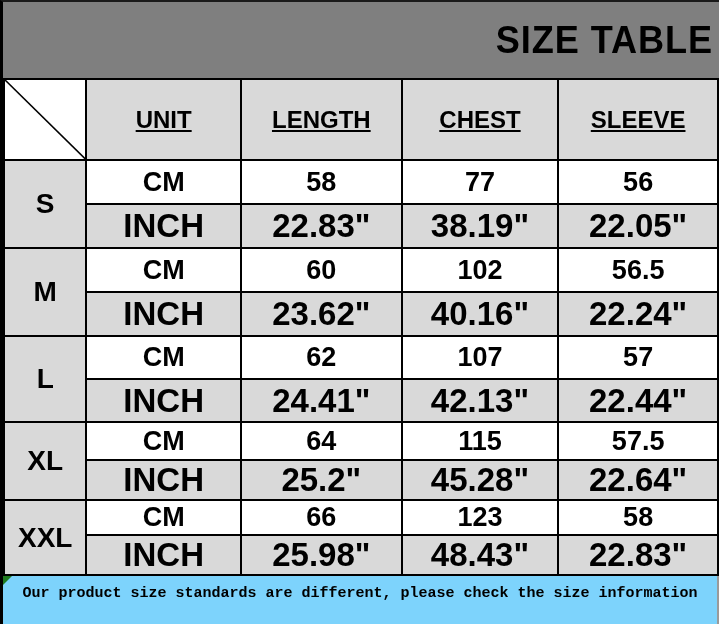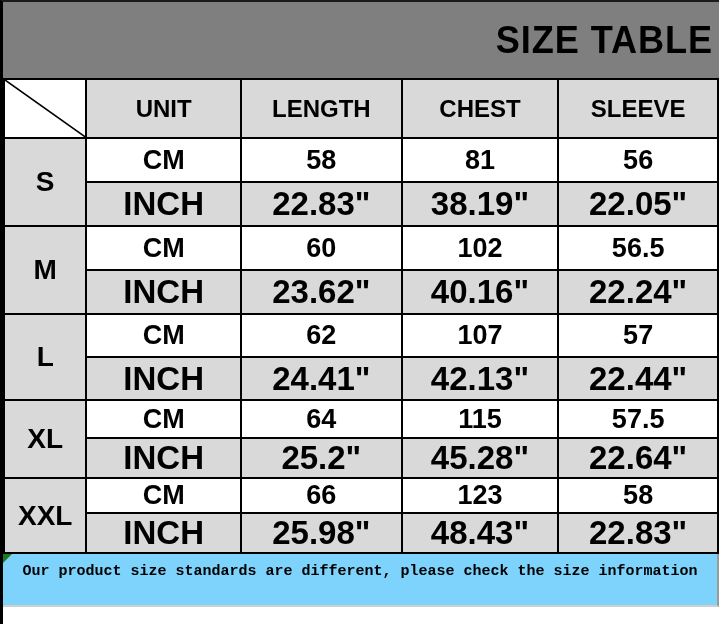--- a/index.html
+++ b/index.html
@@ -20,21 +20,21 @@
   }
   table.size-table td{
     border:2px solid #000;text-align:center;vertical-align:middle;
     font-weight:bold;color:#000;padding:0;overflow:hidden;
   }
   col.c-size{width:81px;}
   col.c-unit{width:152px;}
   col.c-length{width:158px;}
   col.c-chest{width:154px;}
   col.c-sleeve{width:157px;}
-  tr.hdr{height:59px;}
+  tr.hdr{height:81px;text-decoration:underline;}
   tr.r-s{height:44px;}
   tr.r-m{height:44px;}
   tr.r-l{height:43px;}
   tr.r-xl{height:38px;}
   tr.r-xxl{height:35px;}
   td.head{background:#d9d9d9;font-size:24px;}
   td.diag{background:#fff;position:relative;}
   td.diag svg{position:absolute;left:0;top:0;width:100%;height:100%;display:block;}
   td.size-cell{background:#d9d9d9;font-size:28px;}
   td.cm{background:#ffffff;font-size:27px;}
@@ -78,21 +78,21 @@
         <td class="head">UNIT</td>
         <td class="head">LENGTH</td>
         <td class="head">CHEST</td>
         <td class="head">SLEEVE</td>
       </tr>
 
       <tr class="r-s">
         <td class="size-cell" rowspan="2">S</td>
         <td class="cm">CM</td>
         <td class="cm">58</td>
-        <td class="cm">81</td>
+        <td class="cm">77</td>
         <td class="cm">56</td>
       </tr>
       <tr class="r-s">
         <td class="inch">INCH</td>
         <td class="inch">22.83"</td>
         <td class="inch">38.19"</td>
         <td class="inch">22.05"</td>
       </tr>
 
       <tr class="r-m">

